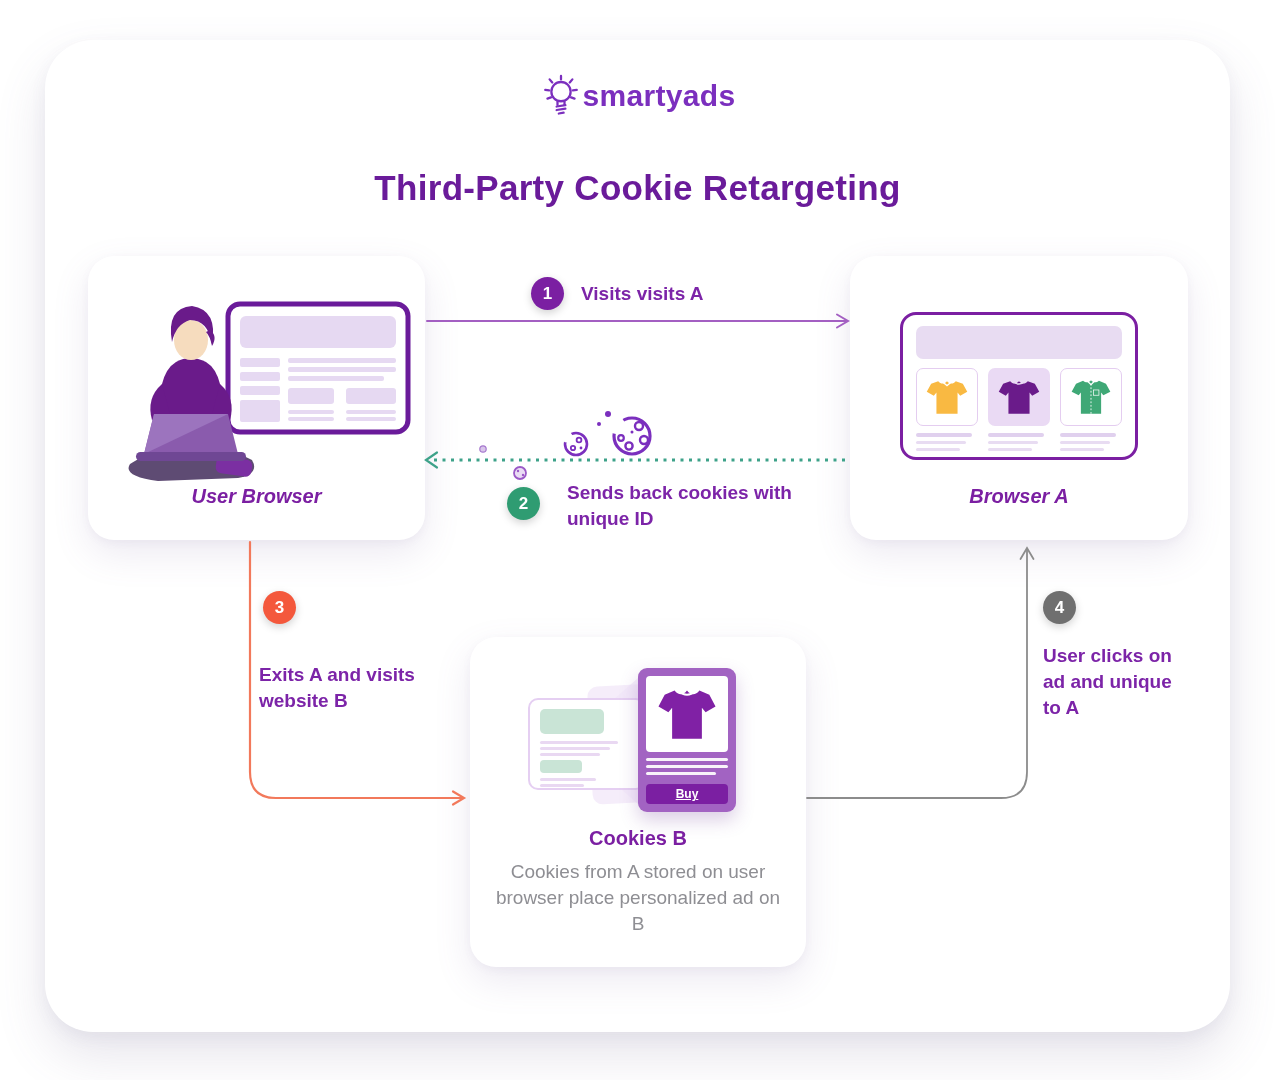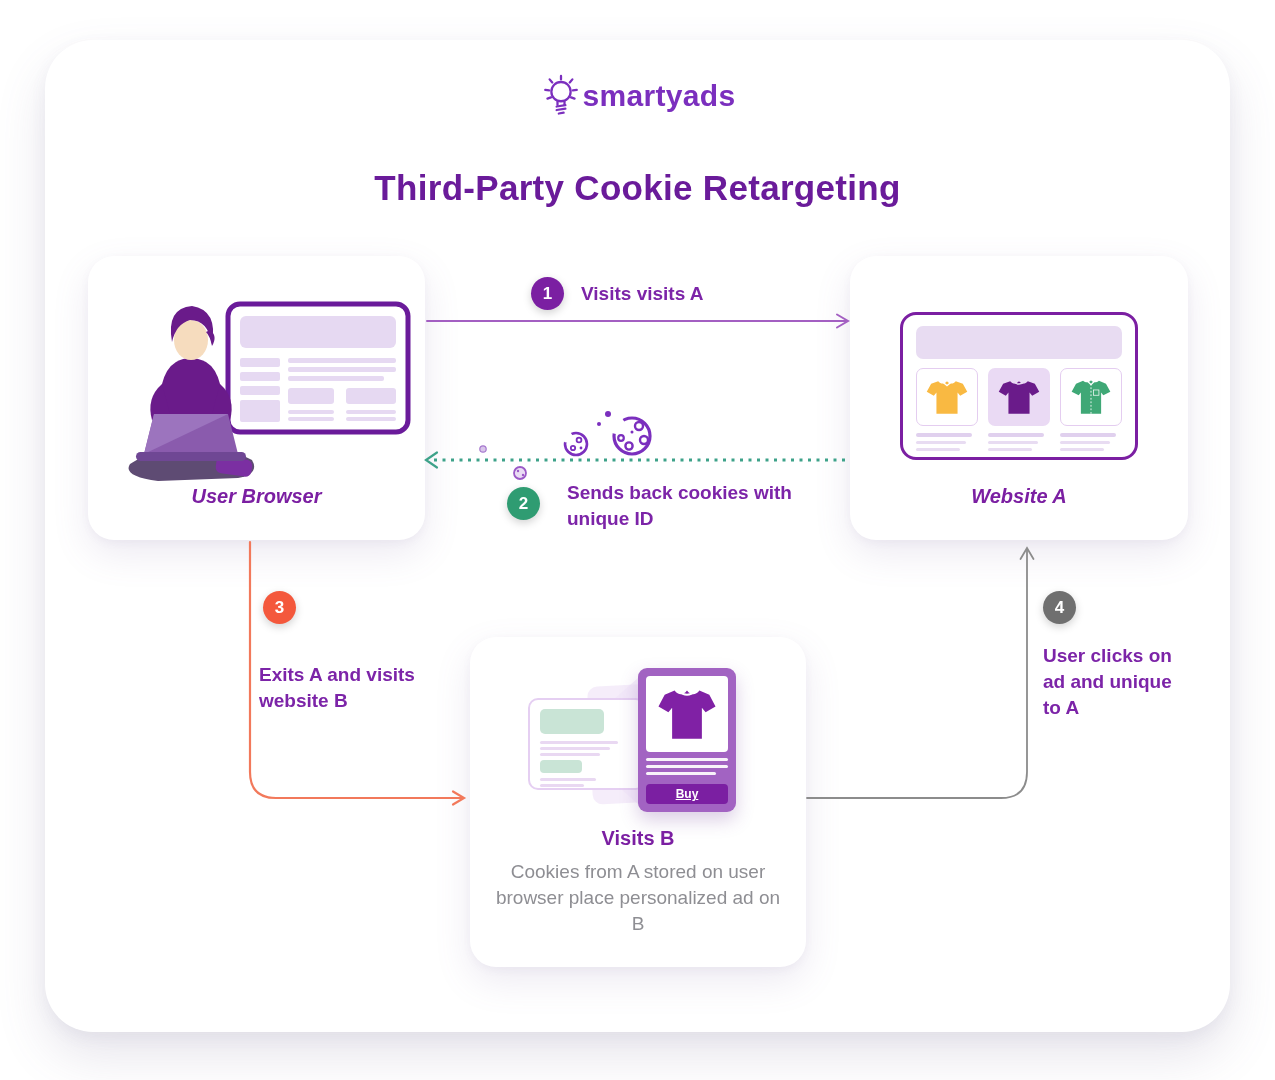--- a/index.html
+++ b/index.html
@@ -171,21 +171,21 @@
           <span></span>
           <span></span>
         </div>
       <div class="wa-linecol">
           <span></span>
           <span></span>
           <span></span>
         </div>
     </div>
   </div>
-  <div class="node-label">Website A</div>
+  <div class="node-label">Browser A</div>
 </div>
 
 <div class="node-card card-b">
   <div class="wb-illu">
     <div class="wb-beam"></div>
     <div class="wb-ghost"></div>
     <div class="wb-page">
       <div class="mint1"></div>
         <div class="l1"></div>
         <div class="l2"></div>
@@ -202,21 +202,21 @@
         </svg>
       </div>
       <div class="wb-ad-lines">
           <span></span>
           <span></span>
           <span></span>
         </div>
       <div class="wb-ad-buy">Buy</div>
     </div>
   </div>
-  <div class="node-label">Visits B</div>
+  <div class="node-label">Cookies B</div>
   <div class="node-desc">Cookies from A stored on user browser place personalized ad on B</div>
 </div>
 
 <svg class="overlay">
 
   <g stroke="#A35FC2" stroke-width="2" fill="none" stroke-linecap="round">
     <line x1="427" y1="321" x2="846" y2="321"></line>
     <polyline points="837,314.5 848,321 837,327.5"></polyline>
   </g>
 

